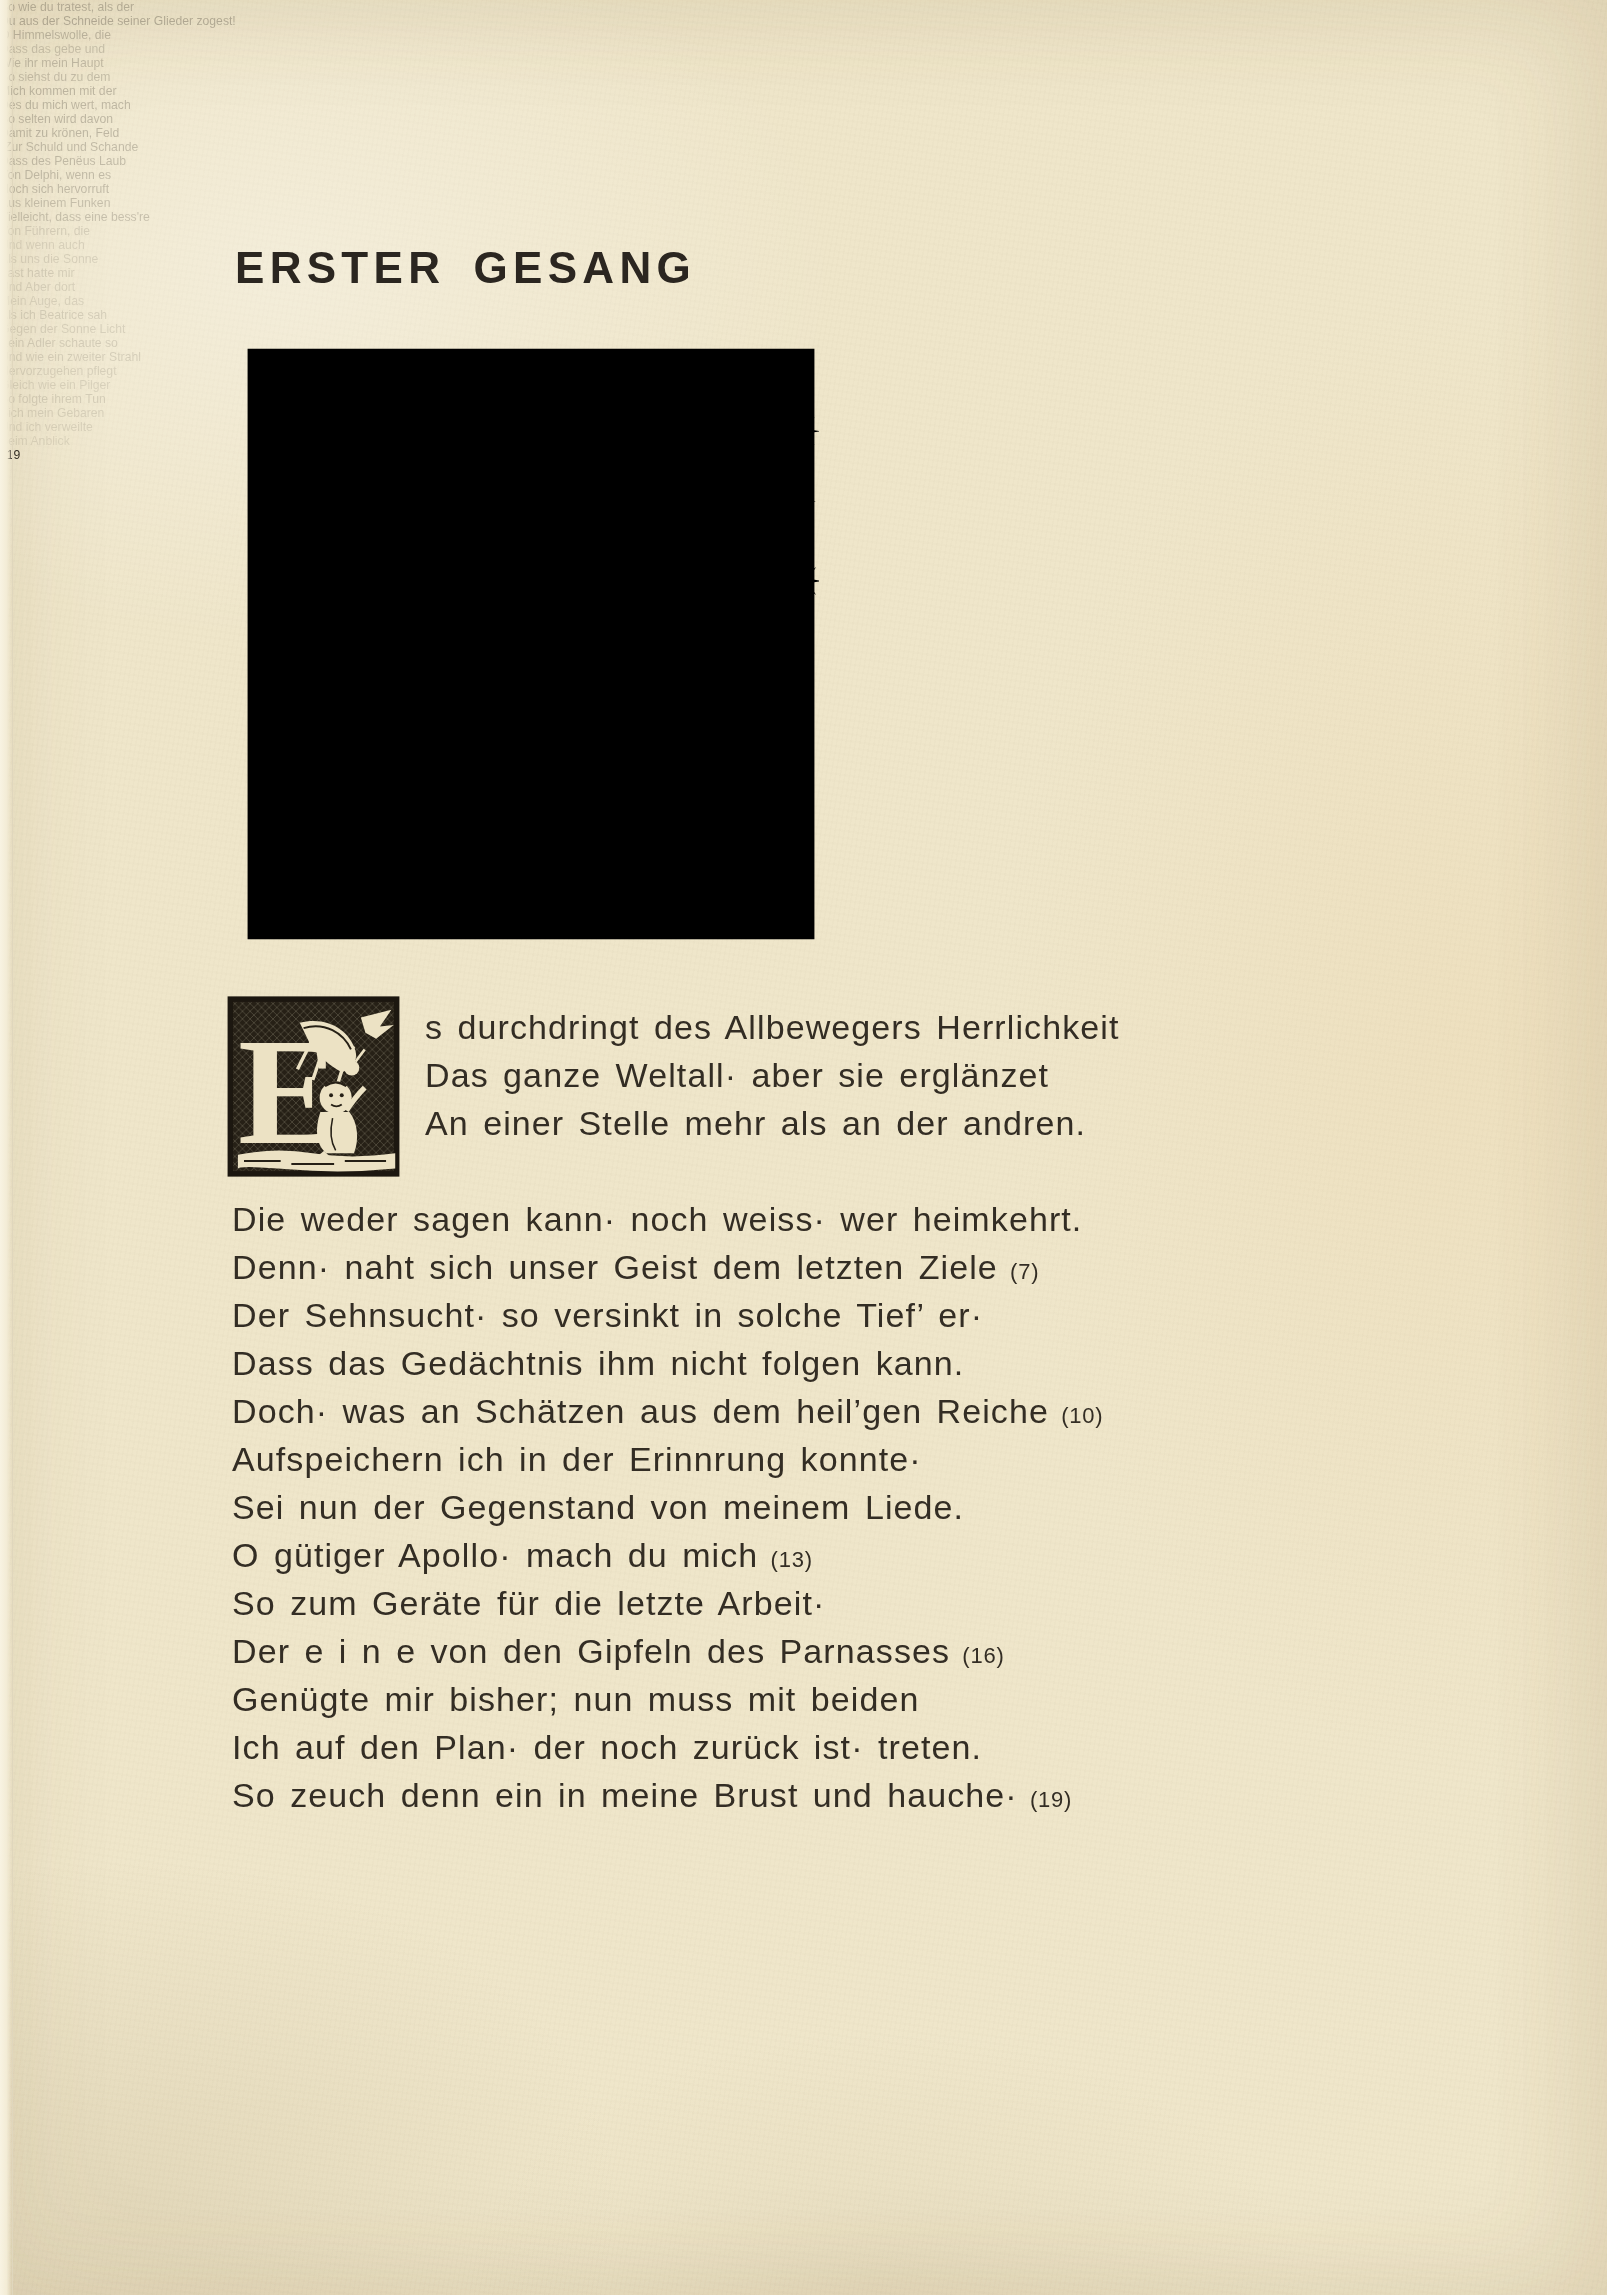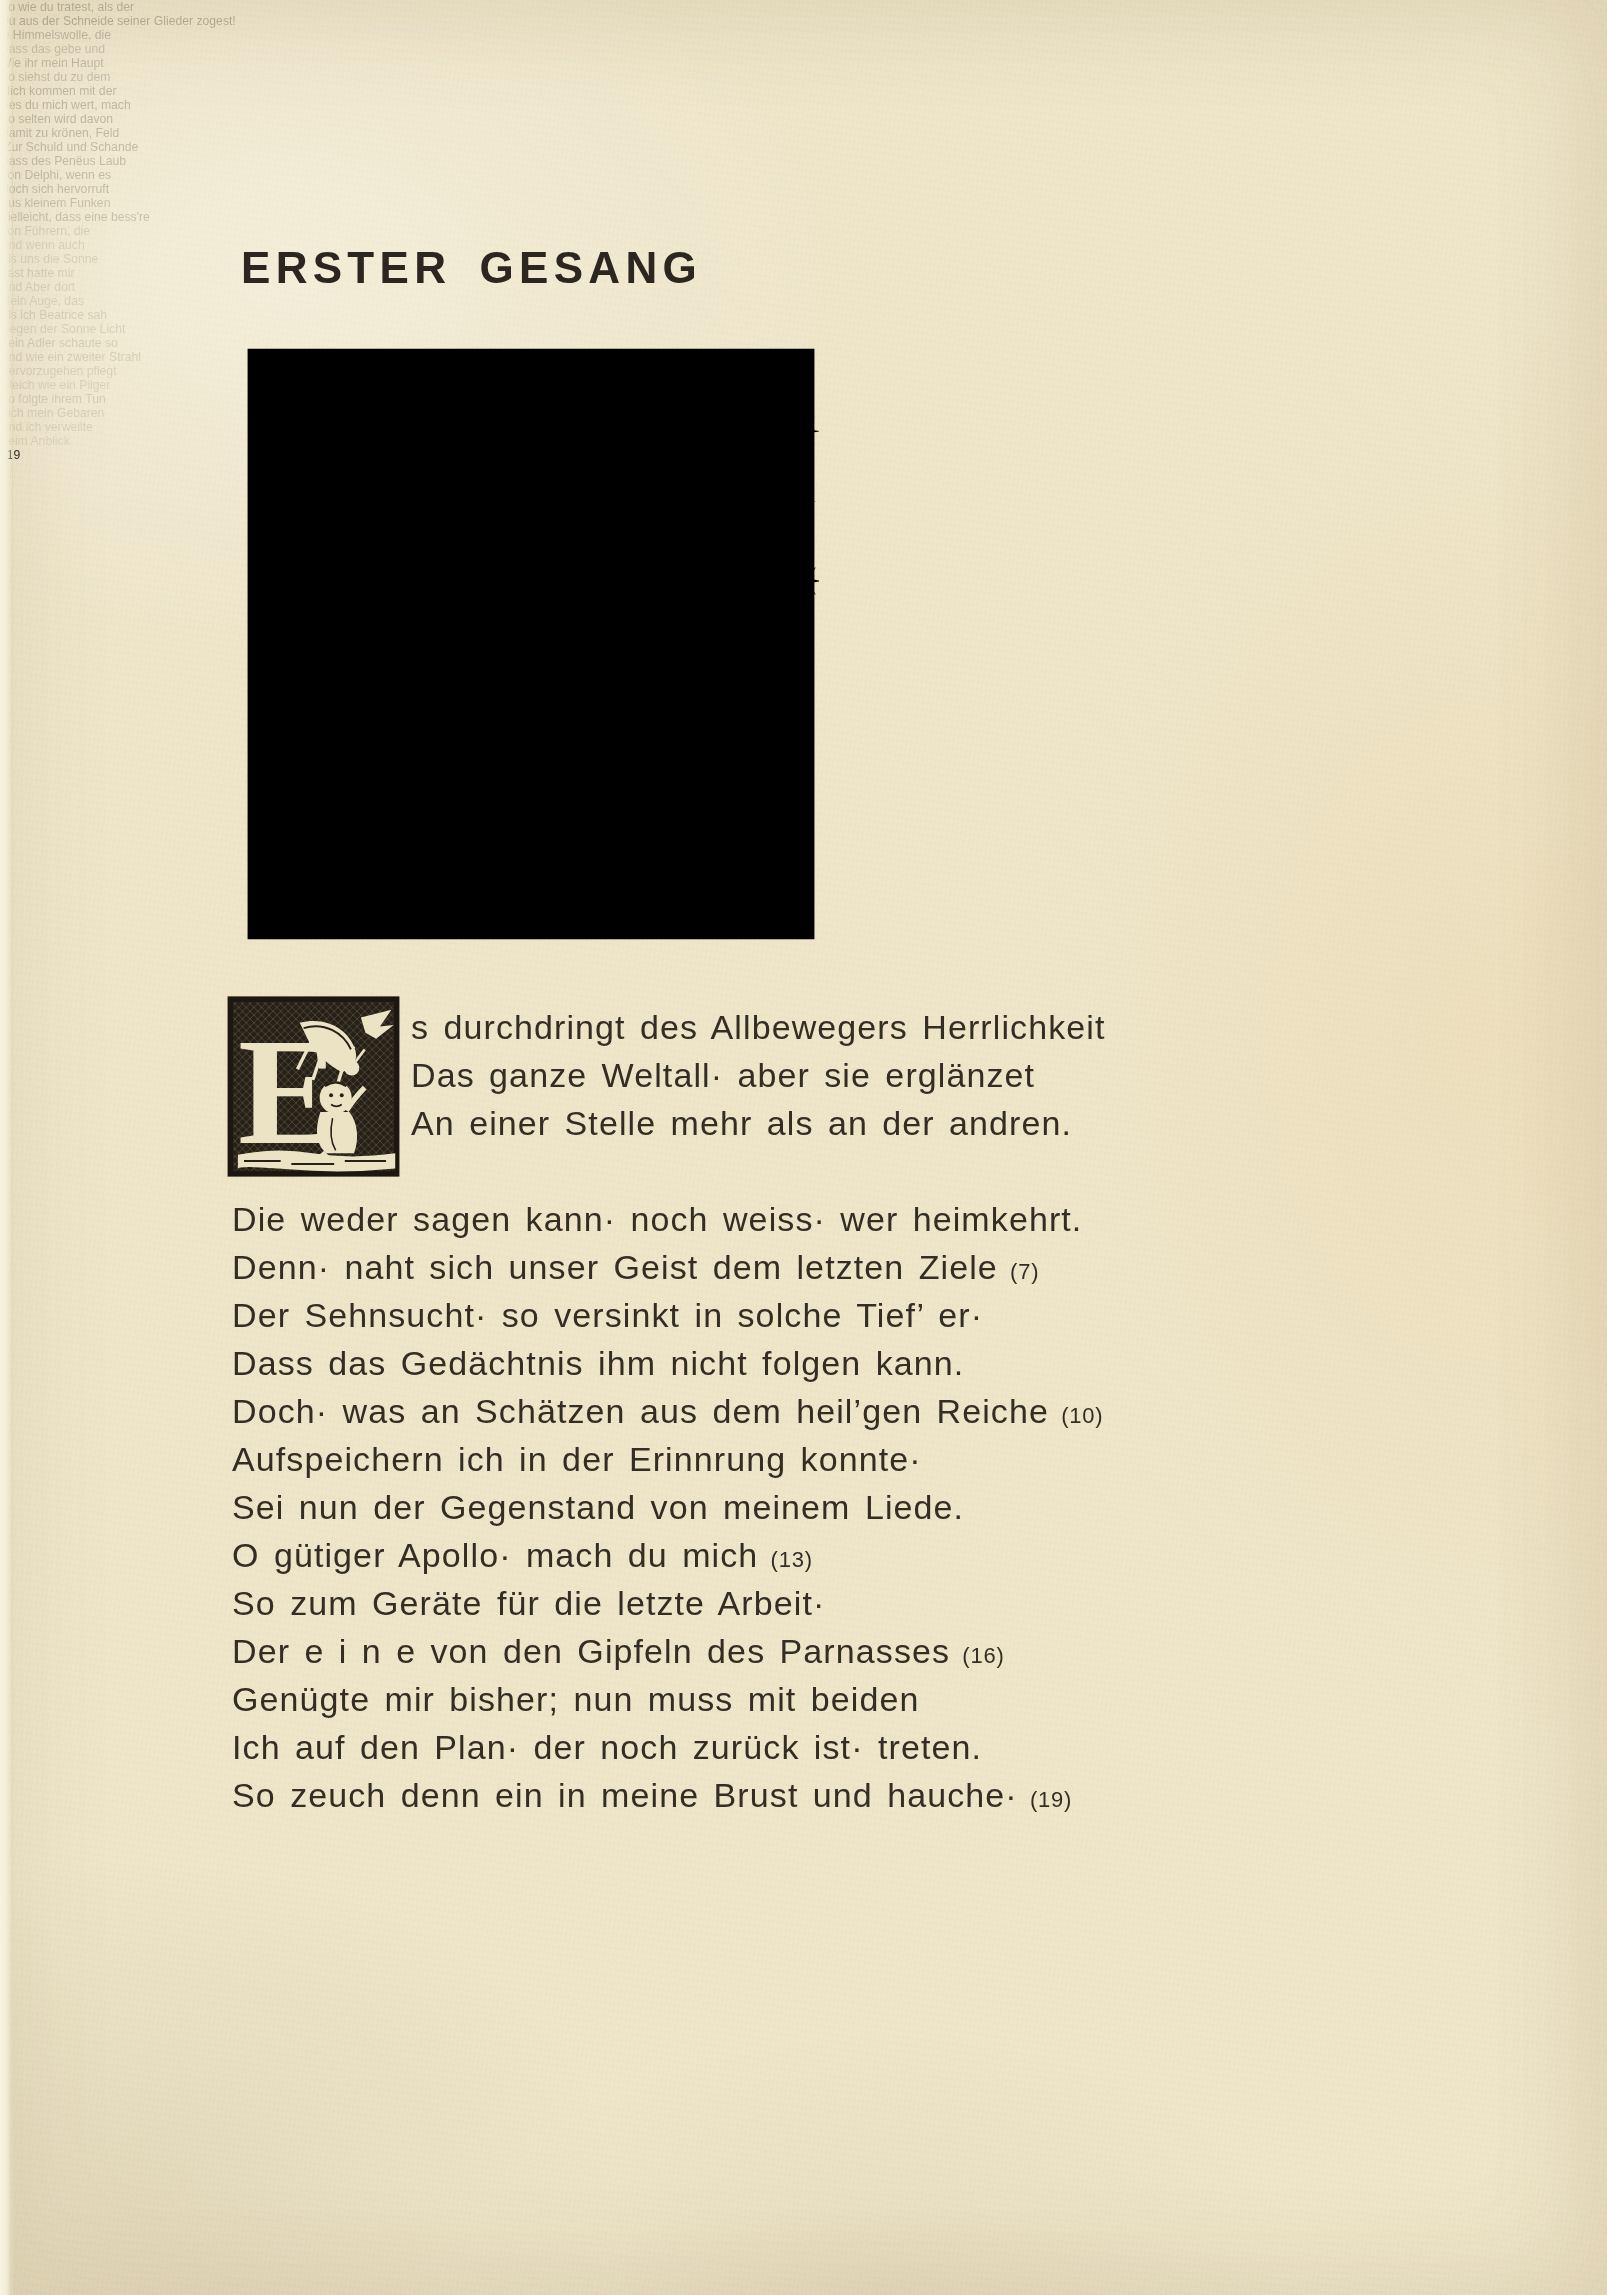--- a/index.html
+++ b/index.html
@@ -19,28 +19,28 @@
     font-family:"Liberation Sans", sans-serif;
     color:#332d24;
   }
   
   .left-edge{
     position:absolute;left:0;top:0;width:12.2px;height:100%;
     background:linear-gradient(90deg,#f8f3e2 0%, #f3ecd6 55%, rgba(243,236,214,0) 100%);
     border-right:0.8px solid rgba(150,130,85,.25);
   }
   .title{
-    position:absolute;left:241px;top:243px;
+    position:absolute;left:235px;top:243px;
     font-size:44px;font-weight:700;letter-spacing:5.3px;word-spacing:10.7px;
     color:#2b2620;white-space:nowrap;
   }
   .woodcut{position:absolute;left:243px;top:344px;width:576px;height:600px;}
   .initial{position:absolute;left:227px;top:996px;width:173px;height:181px;}
   .poem-block{position:absolute;white-space:nowrap;}
-  #poem-a{left:411px;top:1003px;}
+  #poem-a{left:425px;top:1003px;}
   #poem-b{left:232px;top:1195px;}
   .pline{height:48px;line-height:48px;font-size:34px;letter-spacing:1.1px;word-spacing:3.8px;color:#34", '2e25;}
   .pline{color:#342e25;}
   .pnum{font-size:22px;margin-left:12.2px;letter-spacing:0.8px;}
   .page-number{
     position:absolute;left:1134px;top:1946px;
     font-size:42px;font-weight:700;letter-spacing:1.5px;color:#2b2620;
   }
   /* mirrored show-through from reverse side of the leaf */
   .ghost{

